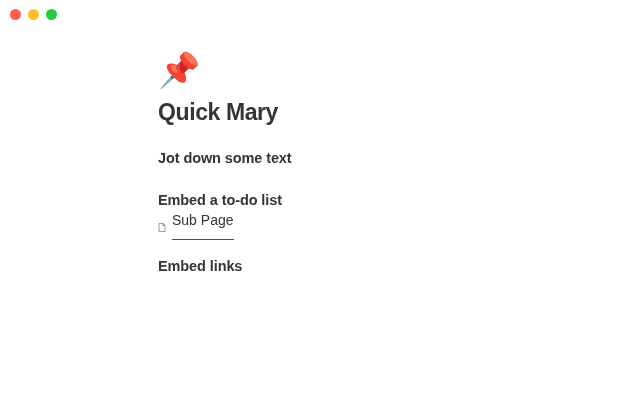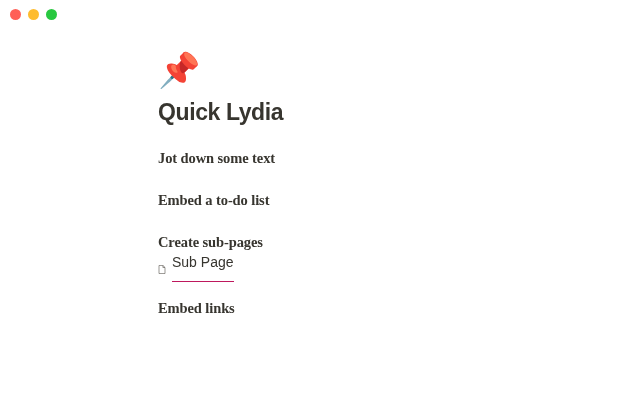--- a/index.html
+++ b/index.html
@@ -69,21 +69,20 @@
     color: #37352f;
   }
 
   h2.section-heading {
     font-size: 14.5px;
     line-height: 20px;
     font-weight: bold;
     letter-spacing: -0.1px;
     margin: 22px 0 0 0;
     color: #37352f;
-    font-family: Liberation Serif, serif;
   }
 
   p.paragraph {
     font-size: 8.2px;
     line-height: 12.5px;
     margin: 9px 0 0 0;
     color: #37352f;
   }
 
   .todo-list {
@@ -163,27 +162,26 @@
     <span class="dot yellow"></span>
     <span class="dot green"></span>
   </div>
 </div>
 
 <div class="page">
   <div class="content">
 
     <div class="page-icon">📌</div>
 
-    <h1 class="page-title">Quick Lydia</h1>
+    <h1 class="page-title">Quick Mary</h1>
 
     <h2 class="section-heading">Jot down some text</h2>
 
     <h2 class="section-heading">Embed a to-do list</h2>
 
-    <h2 class="section-heading">Create sub-pages</h2>
     <div class="subpage-list">
       <div class="subpage-item">
         <svg class="subpage-icon" viewBox="0 0 10 12">
           <path d="M1 0.6 H6.2 L9 3.3 V11.4 H1 Z" fill="#ffffff" stroke="#55524c" stroke-width="0.8"></path>
           <path d="M6.2 0.6 V3.3 H9" fill="none" stroke="#55524c" stroke-width="0.8"></path>
         </svg>
         <span class="subpage-label">Sub Page</span>
       </div>
     </div>
 

